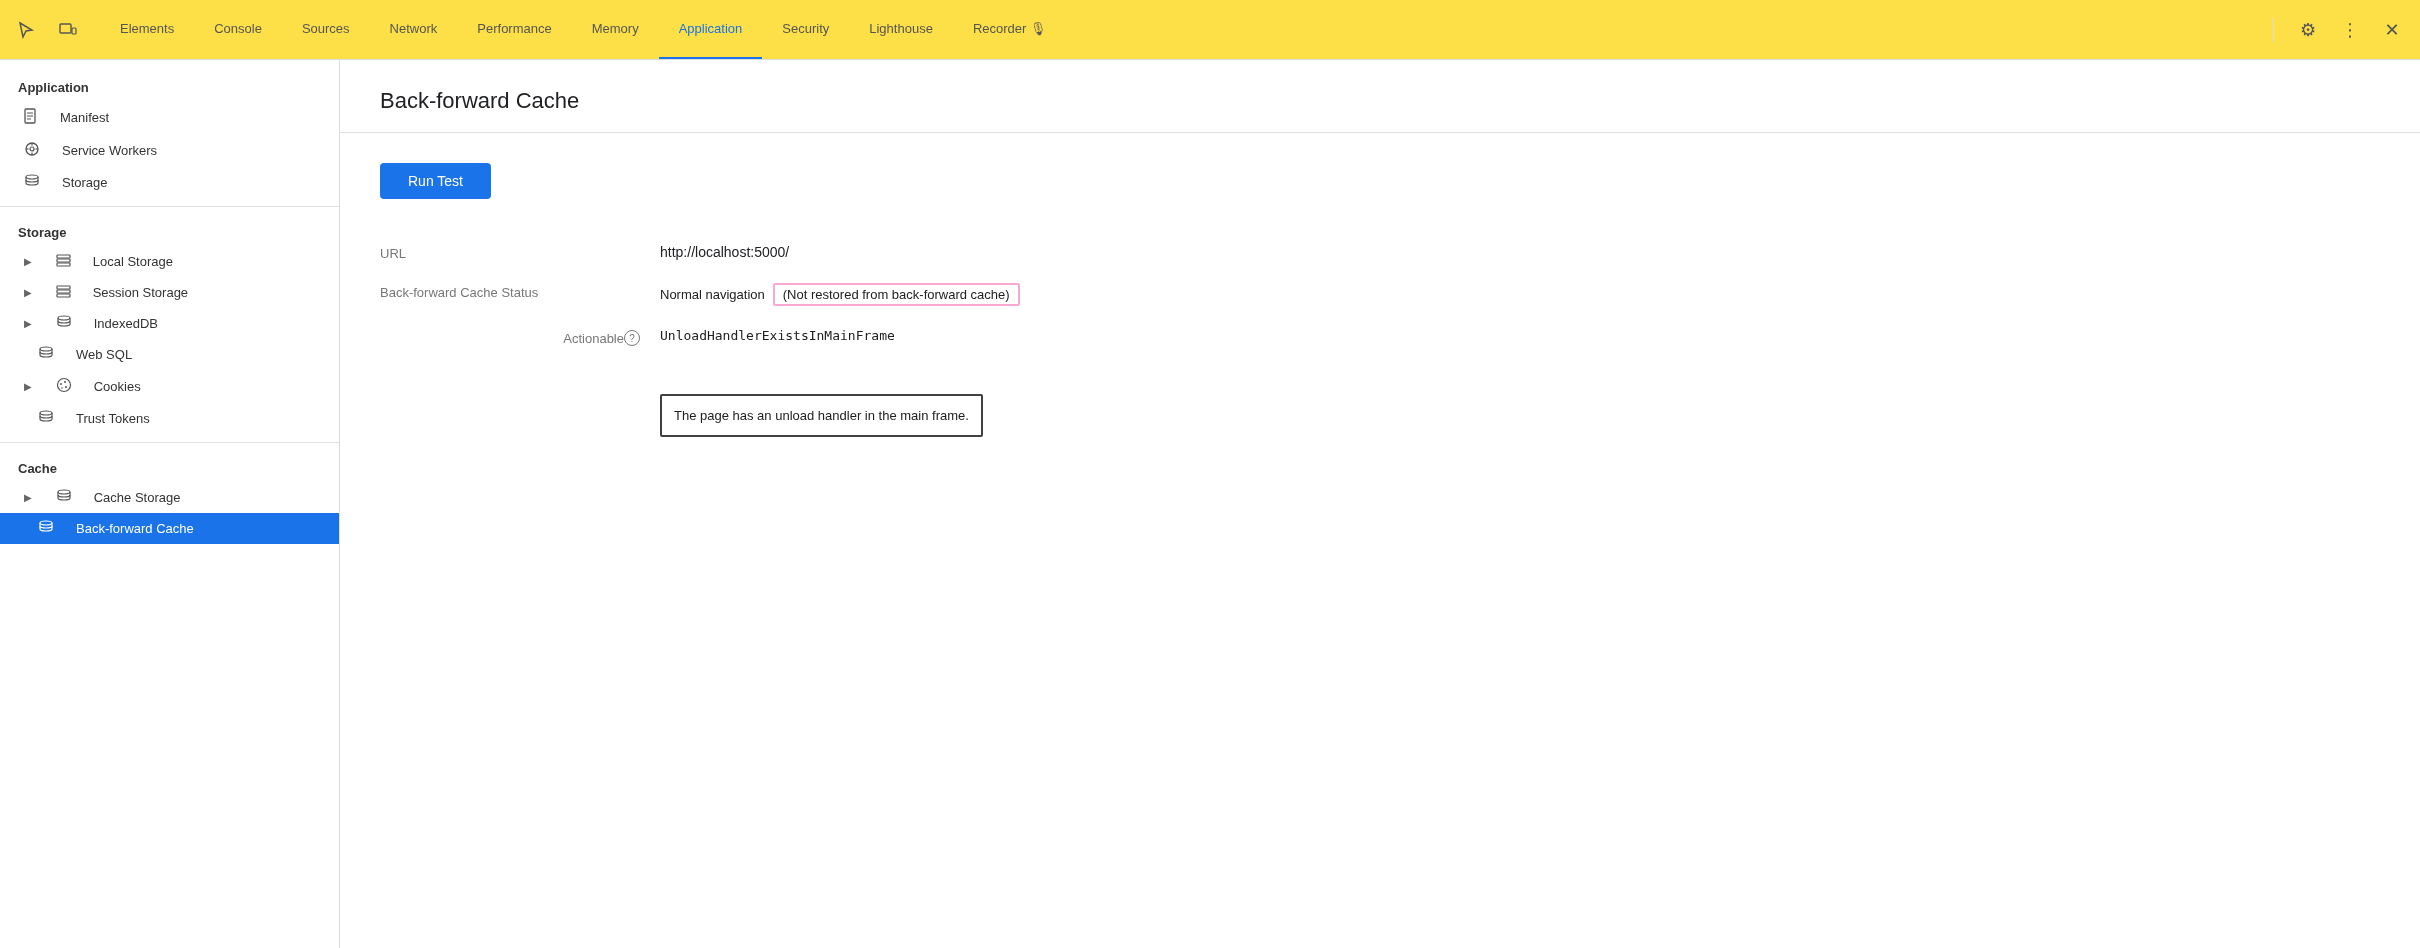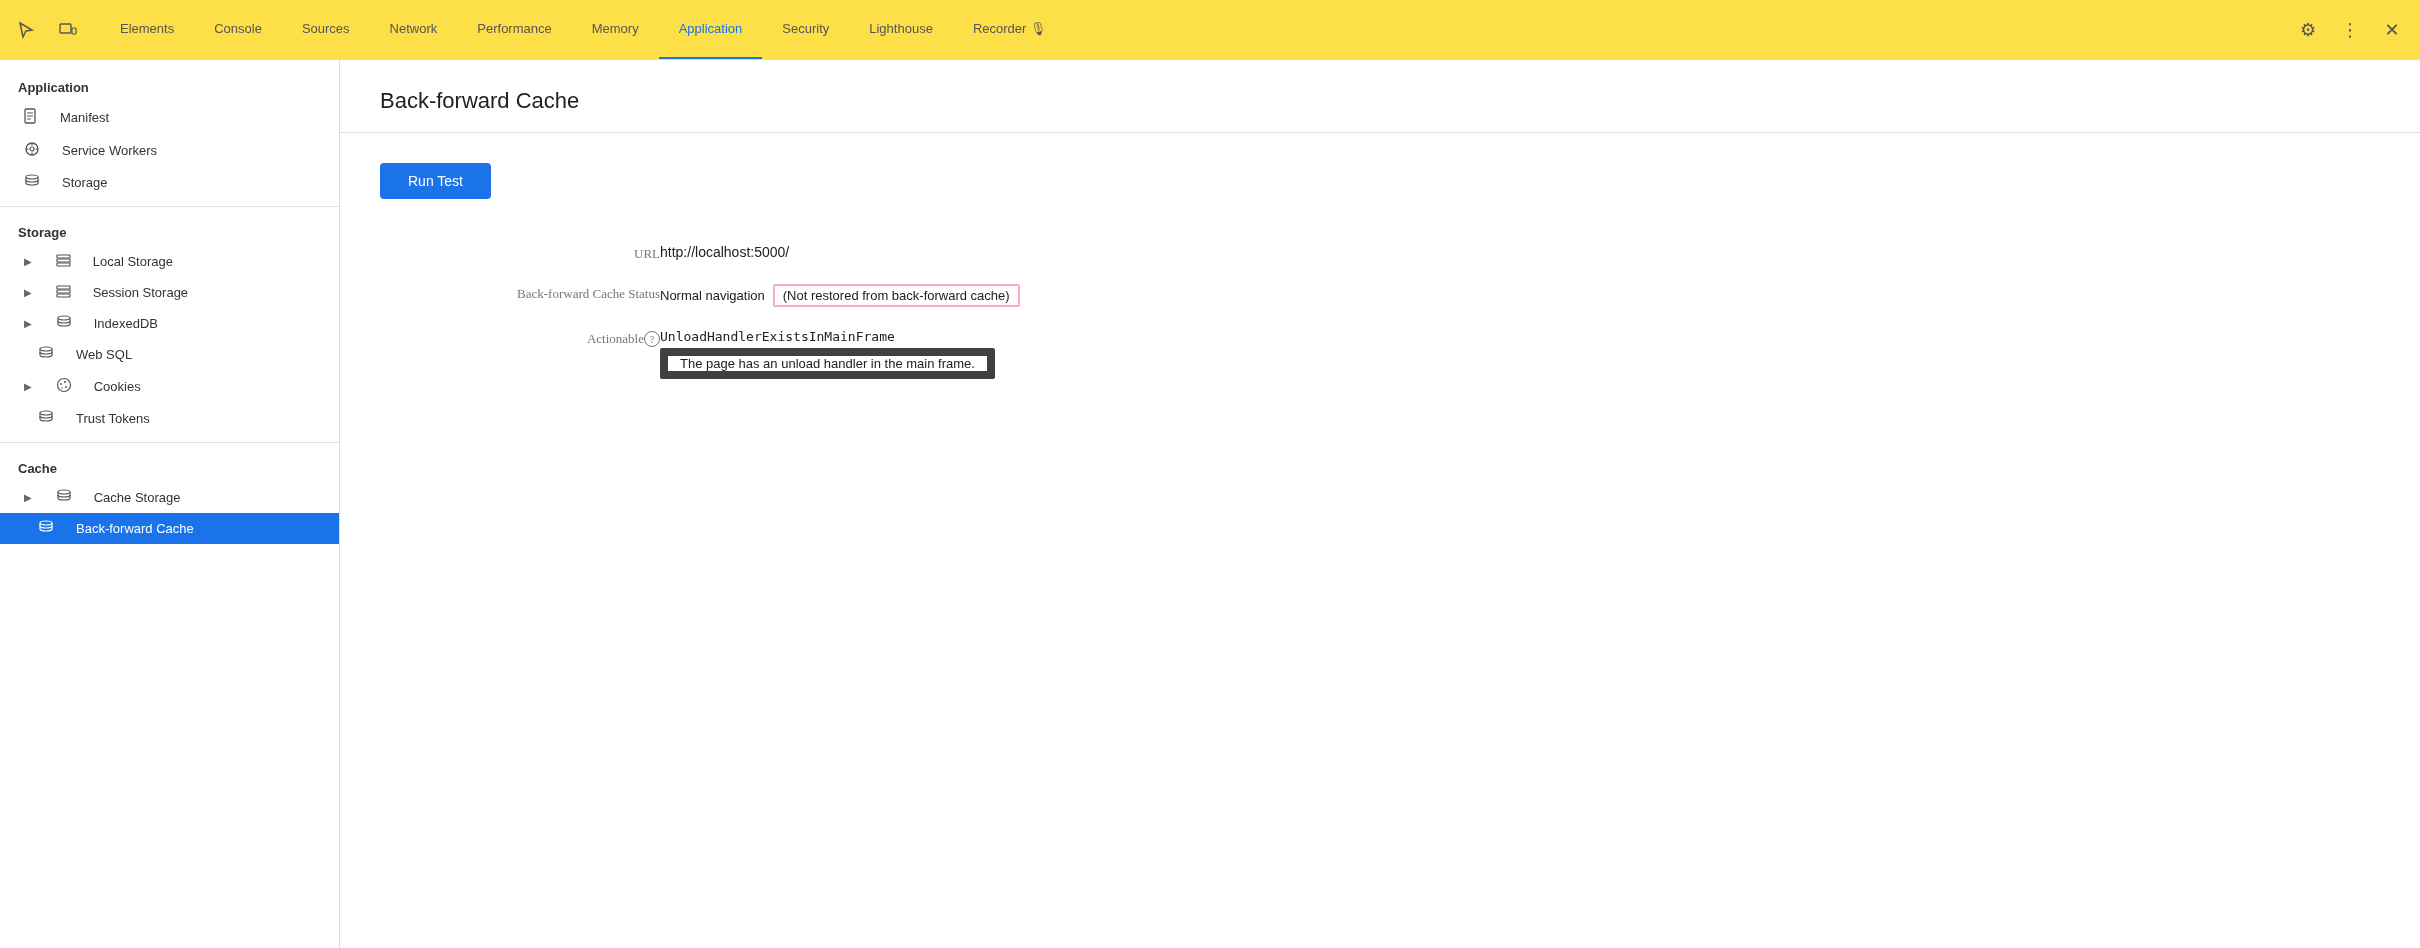--- a/index.html
+++ b/index.html
@@ -134,23 +134,22 @@
     .info-grid {
       display: grid;
       grid-template-columns: 280px auto;
       row-gap: 22px;
       align-items: start;
       max-width: 1400px;
     }
     .info-label {
       font-size: 13px;
       color: #777;
-      text-align: right;
+      padding-right: 20px;
       padding-top: 2px;
-      font-family: Liberation Serif, serif;
     }
     .info-value {
       font-size: 13px;
       color: #202124;
     }
     .info-value.url {
       color: #202124;
       font-size: 14px;
     }
     .status-row {
@@ -197,24 +196,25 @@
       gap: 4px;
     }
     .actionable-code {
       font-size: 13px;
       color: #202124;
       font-family: monospace;
     }
     .actionable-desc {
       font-size: 13px;
       color: #202124;
-      border: 8px solid #404040;
-      padding: 0 12px;
+      border: 2px solid #404040;
+      padding: 12px 12px;
       border-radius: 2px;
       display: inline-block;
+      margin-top: 47px;
     }
   </style>
 </head>
 <body>
 
 <div class="top-bar">
   <div class="top-bar-icons">
     <div class="top-bar-icon">
       <svg width="18" height="18" viewBox="0 0 18 18" fill="none">
           <path d="M3 2l12 7-6 1-3 6z" stroke="#555" stroke-width="1.5" fill="none"></path>

